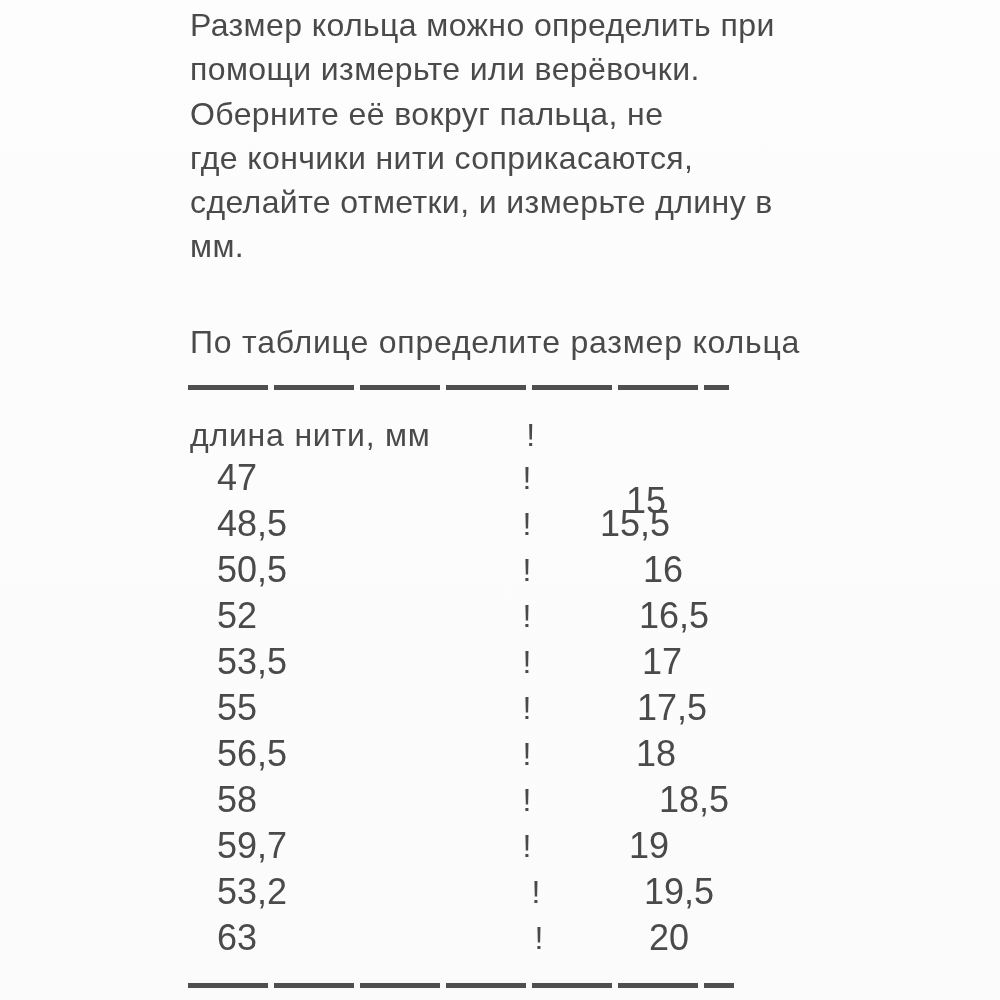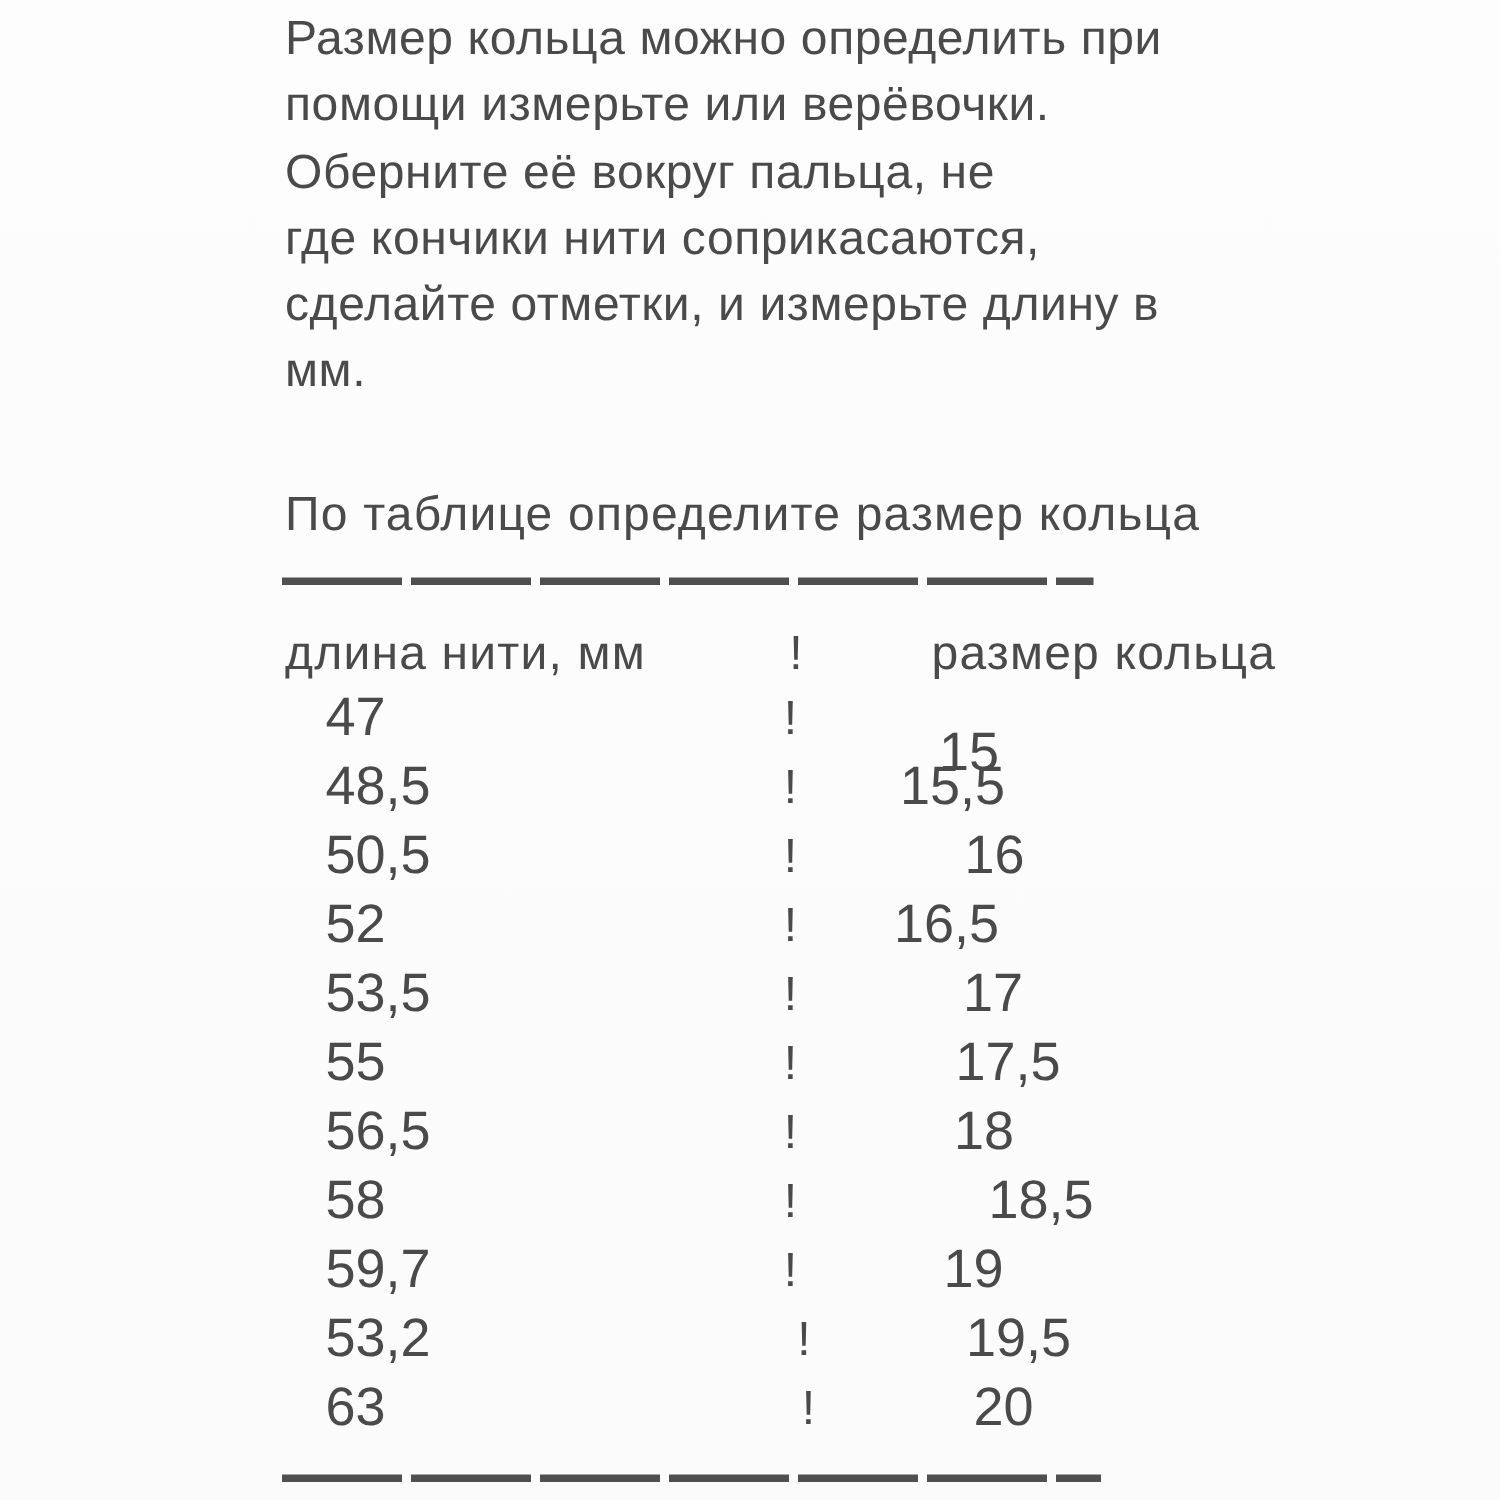--- a/index.html
+++ b/index.html
@@ -81,21 +81,21 @@
   
   .trow.header        .col-sep { transform: translateX(4px); }
   .trow:nth-child(11) .col-sep { transform: translateX(9px); }
   .trow:nth-child(12) .col-sep { transform: translateX(12px); }
 
   
   .trow:nth-child(1)  .col-size { margin-left: 55px; }
   .trow:nth-child(2)  .col-size { margin-left: 60px; margin-top: 46px; }
   .trow:nth-child(3)  .col-size { margin-left: 34px; }
   .trow:nth-child(4)  .col-size { margin-left: 77px; }
-  .trow:nth-child(5)  .col-size { margin-left: 30px; }
+  .trow:nth-child(5)  .col-size { margin-left: 73px; }
   .trow:nth-child(6)  .col-size { margin-left: 76px; }
   .trow:nth-child(7)  .col-size { margin-left: 71px; }
   .trow:nth-child(8)  .col-size { margin-left: 70px; }
   .trow:nth-child(9)  .col-size { margin-left: 93px; }
   .trow:nth-child(10) .col-size { margin-left: 63px; }
   .trow:nth-child(11) .col-size { margin-left: 78px; }
   .trow:nth-child(12) .col-size { margin-left: 83px; }
 </style>
 </head>
 <body>
@@ -113,21 +113,20 @@
 
   <div class="para" id="para-table-intro">По таблице определите размер кольца</div>
 
   <div class="divider" id="divider-top"></div>
 
   <div class="size-table">
 
     <div class="trow header">
       <span class="col-length">длина нити, мм</span>
       <span class="col-sep">!</span>
-      <span class="col-size">размер кольца</span>
     </div>
 
     <div class="trow data">
       <span class="col-length">47</span>
       <span class="col-sep">!</span>
       <span class="col-size">15</span>
     </div>
     <div class="trow data">
       <span class="col-length">48,5</span>
       <span class="col-sep">!</span>

